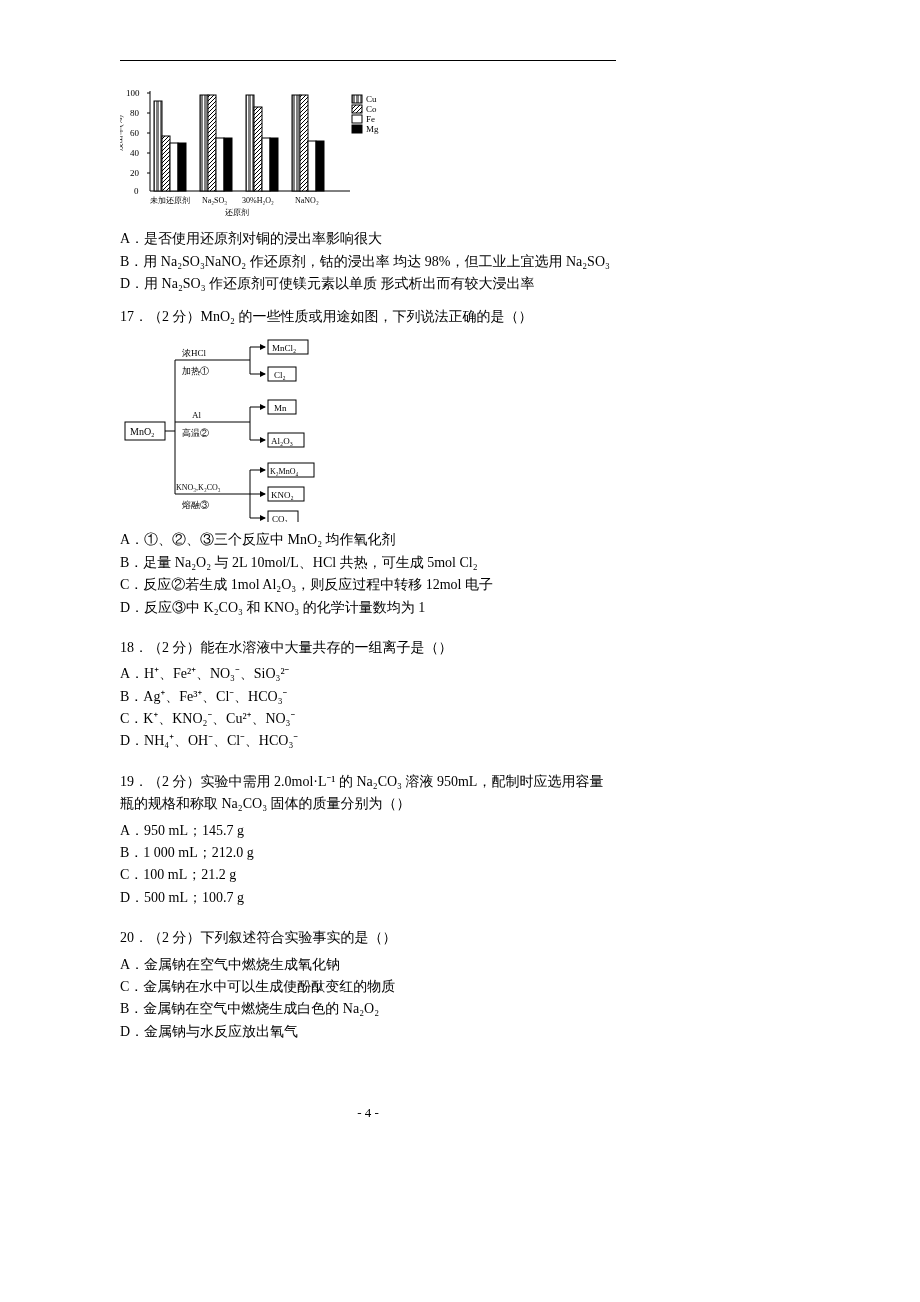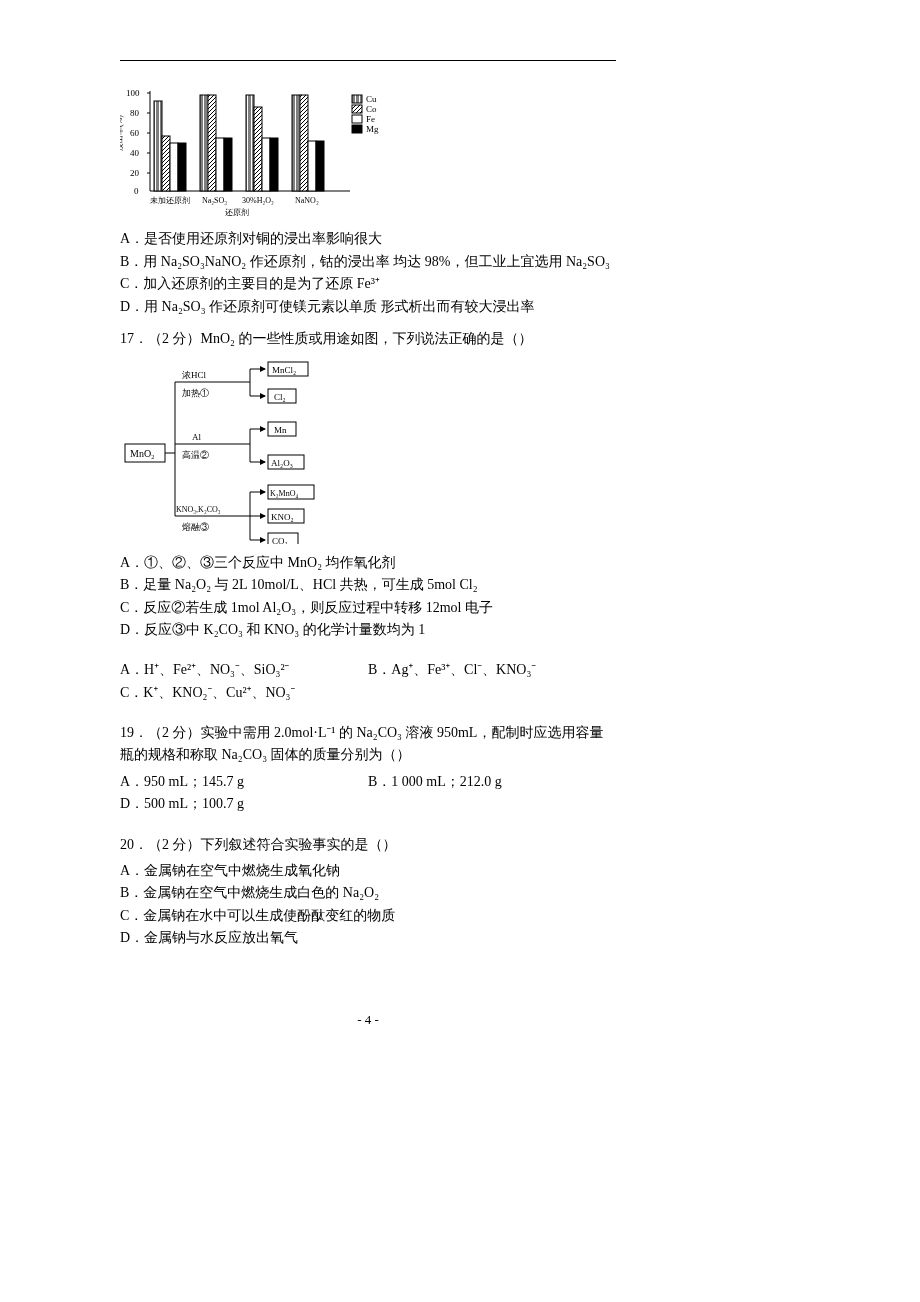--- a/index.html
+++ b/index.html
@@ -32,20 +32,21 @@
   }
   .bar-chart svg { display:block; }
   .flow-chart {
     width: 250px;
     height: 190px;
     position: relative;
   }
   .option-row {
     display: flex;
     flex-wrap: wrap;
+    flex-direction: column;
   }
   .option-half {
     width: 50%;
     box-sizing: border-box;
   }
   .question-block {
     margin: 10px 0 18px 0;
   }
   .question-text {
     margin: 0 0 4px 0;
@@ -136,21 +137,20 @@
         <pattern id="hatch2" patternUnits="userSpaceOnUse" width="4" height="4">
           <rect width="4" height="4" fill="#fff"></rect>
           <line x1="0" y1="4" x2="4" y2="0" stroke="#000"></line>
         </pattern>
       </defs>
     </svg>
   </div>
 
   <p class="stem-option">A．是否使用还原剂对铜的浸出率影响很大</p>
   <p class="stem-option">B．用 Na₂SO₃NaNO₂ 作还原剂，钴的浸出率 均达 98%，但工业上宜选用 Na₂SO₃</p>
-  <p class="stem-option">C．加入还原剂的主要目的是为了还原 Fe³⁺</p>
   <p class="stem-option">D．用 Na₂SO₃ 作还原剂可使镁元素以单质 形式析出而有较大浸出率</p>
 
   <div class="question-block">
     <p class="question-text">17．（2 分）MnO₂ 的一些性质或用途如图，下列说法正确的是（）</p>
     <div class="figure-placeholder flow-chart">
       <svg width="250" height="190" viewBox="0 0 250 190">
 
         <rect x="5" y="90" width="40" height="18" fill="#fff" stroke="#000"></rect>
         <text x="10" y="103" font-size="10">MnO₂</text>
 
@@ -199,39 +199,42 @@
         </defs>
       </svg>
     </div>
     <p class="stem-option">A．①、②、③三个反应中 MnO₂ 均作氧化剂</p>
     <p class="stem-option">B．足量 Na₂O₂ 与 2L 10mol/L、HCl 共热，可生成 5mol Cl₂</p>
     <p class="stem-option">C．反应②若生成 1mol Al₂O₃，则反应过程中转移 12mol 电子</p>
     <p class="stem-option">D．反应③中 K₂CO₃ 和 KNO₃ 的化学计量数均为 1</p>
   </div>
 
   <div class="question-block">
+    <p class="question-text">18．（2 分）能在水溶液中大量共存的一组离子是（）</p>
     <div class="option-row">
       <div class="option-half">A．H⁺、Fe²⁺、NO₃⁻、SiO₃²⁻</div>
-      <div class="option-half">B．Ag⁺、Fe³⁺、Cl⁻、KNO₃⁻</div>
+      <div class="option-half">B．Ag⁺、Fe³⁺、Cl⁻、HCO₃⁻</div>
       <div class="option-half">C．K⁺、KNO₂⁻、Cu²⁺、NO₃⁻</div>
+      <div class="option-half">D．NH₄⁺、OH⁻、Cl⁻、HCO₃⁻</div>
     </div>
   </div>
 
   <div class="question-block">
     <p class="question-text">19．（2 分）实验中需用 2.0mol·L⁻¹ 的 Na₂CO₃ 溶液 950mL，配制时应选用容量瓶的规格和称取 Na₂CO₃ 固体的质量分别为（）</p>
     <div class="option-row">
       <div class="option-half">A．950 mL；145.7 g</div>
       <div class="option-half">B．1 000 mL；212.0 g</div>
+      <div class="option-half">C．100 mL；21.2 g</div>
       <div class="option-half">D．500 mL；100.7 g</div>
     </div>
   </div>
 
   <div class="question-block">
     <p class="question-text">20．（2 分）下列叙述符合实验事实的是（）</p>
     <p class="stem-option">A．金属钠在空气中燃烧生成氧化钠</p>
+    <p class="stem-option">C．金属钠在水中可以生成使酚酞变红的物质</p>
     <p class="stem-option">B．金属钠在空气中燃烧生成白色的 Na₂O₂</p>
-    <p class="stem-option">C．金属钠在水中可以生成使酚酞变红的物质</p>
     <p class="stem-option">D．金属钠与水反应放出氧气</p>
   </div>
 
 
   <div class="page-num">- 4 -</div>
 </div>
 
 </body></html>

